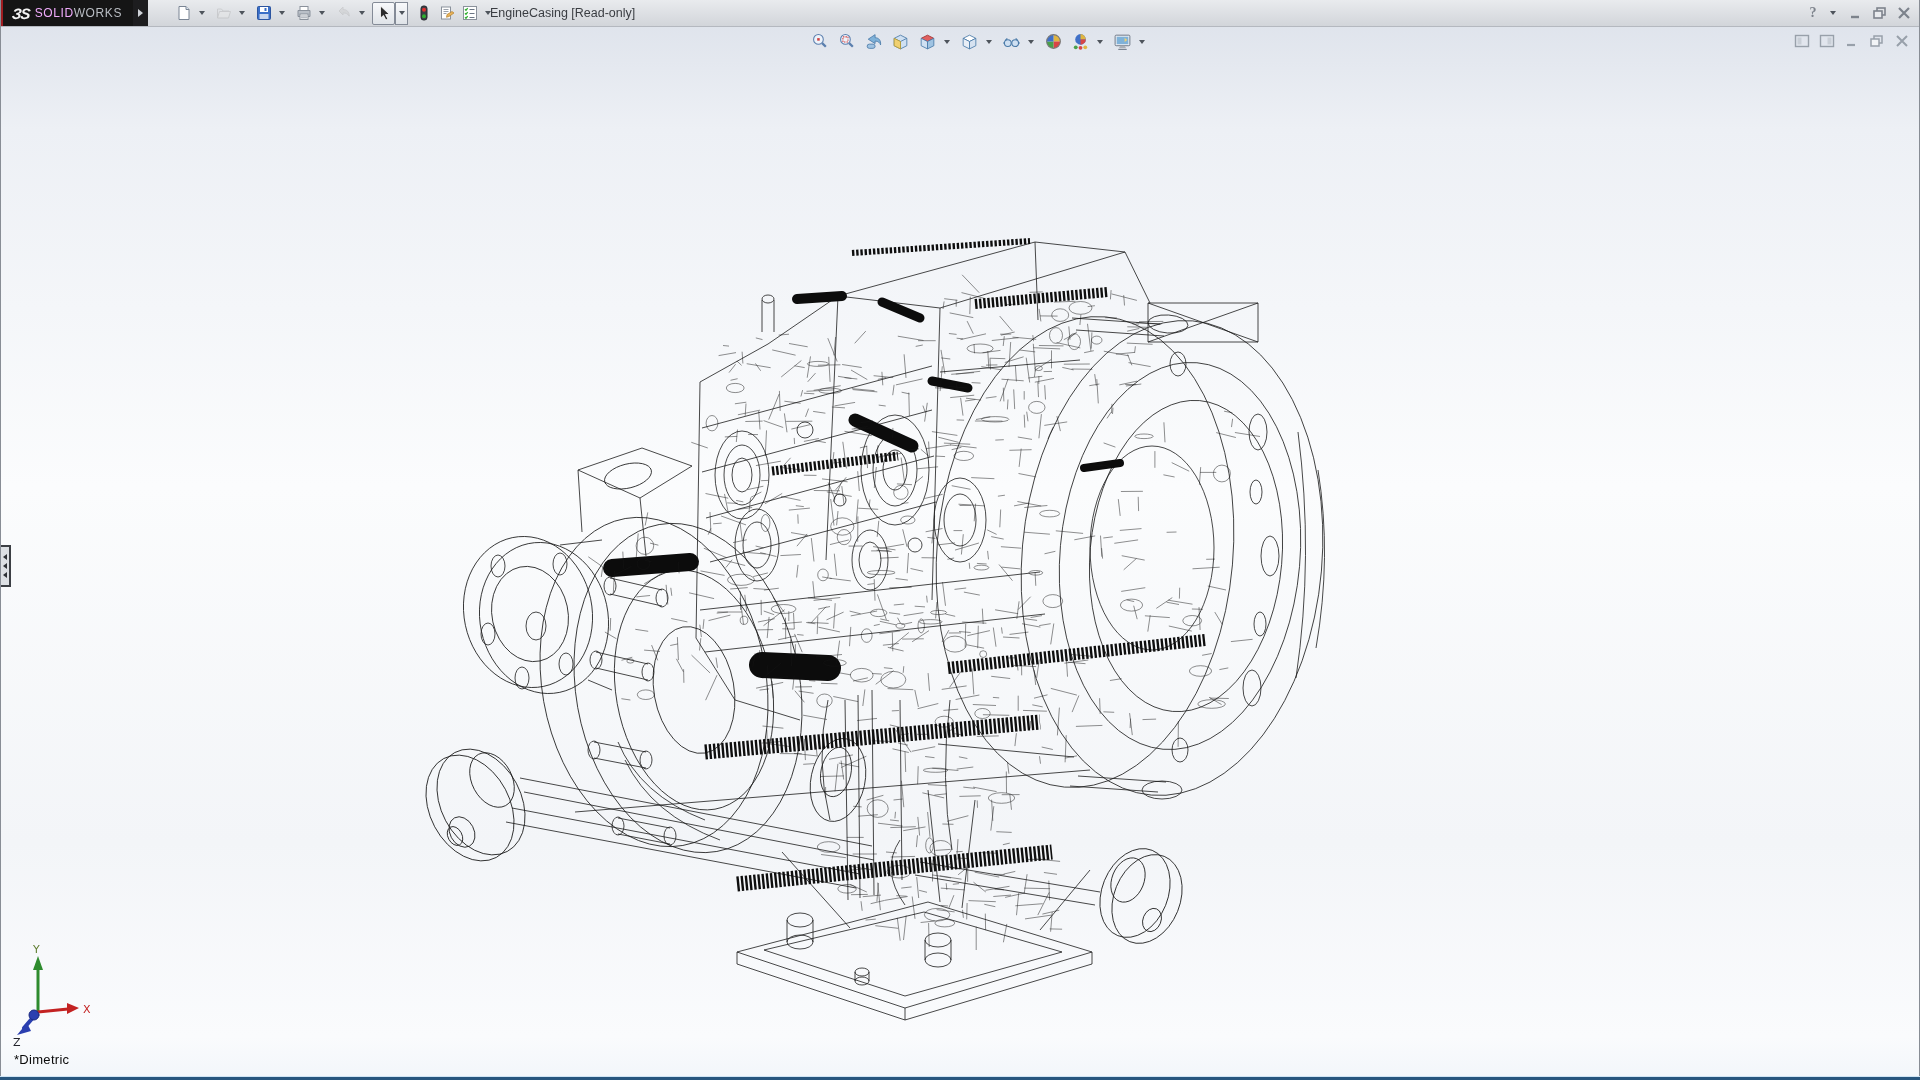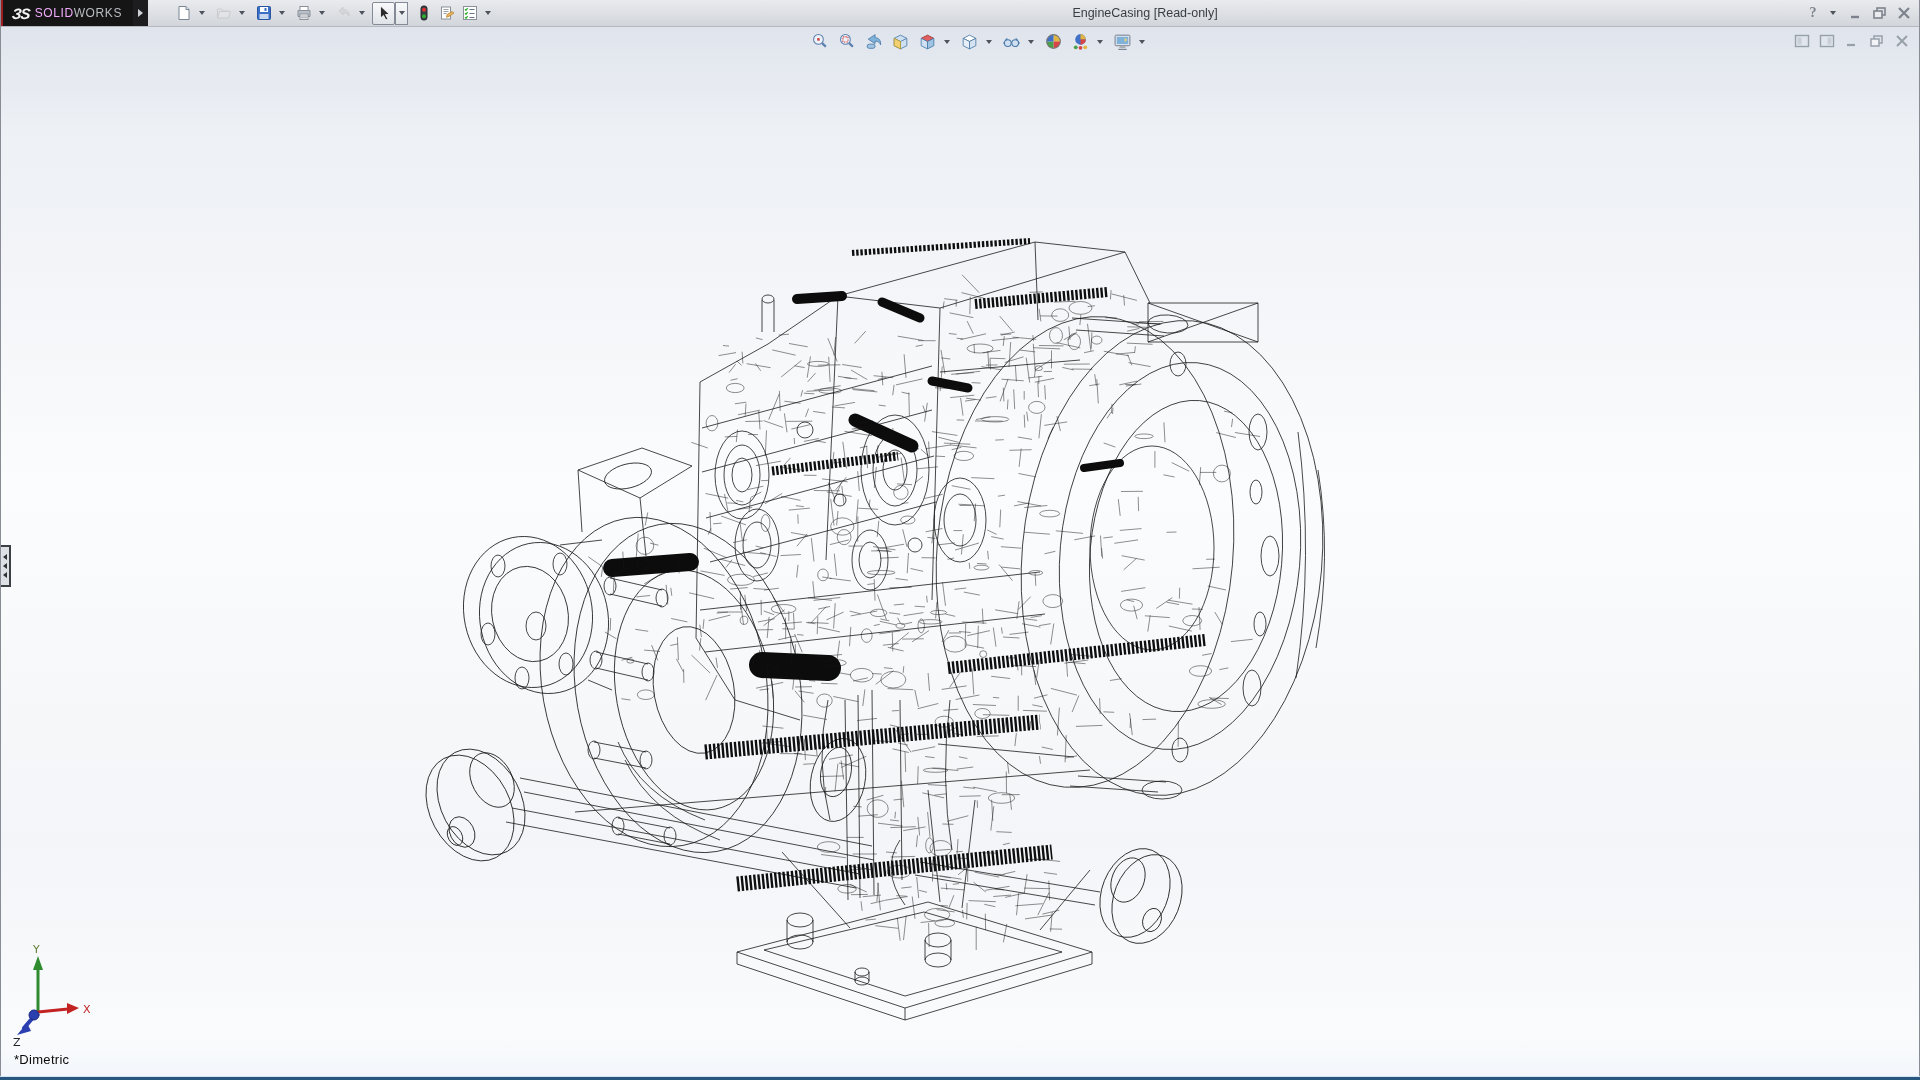--- a/index.html
+++ b/index.html
@@ -20,21 +20,21 @@
   .tri-right{width:0;height:0;border-top:4px solid transparent;border-bottom:4px solid transparent;border-left:5px solid #cfd3d8;}
   .main-toolbar{position:absolute;left:172px;top:2px;height:22px;display:flex;align-items:center;}
   .tbtn{width:21px;height:21px;display:flex;align-items:center;justify-content:center;border:1px solid transparent;border-radius:2px;}
   .ticon{width:16px;height:16px;display:block;}
   .ticon svg{width:100%;height:100%;display:block;}
   .ddbtn{width:11px;height:21px;display:flex;align-items:center;justify-content:center;margin-right:4px;border:1px solid transparent;}
   .caret{width:0;height:0;border-left:3px solid transparent;border-right:3px solid transparent;border-top:4px solid #4e545c;}
   .tbtn.disabled{opacity:.42;filter:grayscale(.9);}
   .tbtn.active{border-color:#848b97;background:linear-gradient(#f8f9fb,#dfe3e8);}
   .tbtn.active + .ddbtn{border-color:#848b97;background:linear-gradient(#f8f9fb,#dfe3e8);}
-  .title{position:absolute;left:490px;right:120px;top:0;height:26px;line-height:26px;text-align:center;
+  .title{position:absolute;left:490px;right:120px;top:0;height:26px;line-height:26px;
          font-size:12.5px;color:#3a3d42;}
   .win-controls{position:absolute;right:5px;top:0;height:26px;display:flex;align-items:center;gap:2px;}
   .wbtn{width:22px;height:20px;display:flex;align-items:center;justify-content:center;}
   .wbtn svg{width:16px;height:14px;}
   .help-q{font-size:14px;font-weight:bold;color:#7d838c;font-family:"Liberation Serif",serif;}
   
   .viewport{position:absolute;left:0;top:26px;right:0;bottom:0;}
   #model-svg{position:absolute;left:0;top:0;width:1920px;height:1054px;}
   .headsup{position:absolute;left:806px;top:2px;display:flex;align-items:center;z-index:10;}
   .headsup .tbtn{width:25px;height:25px;}

